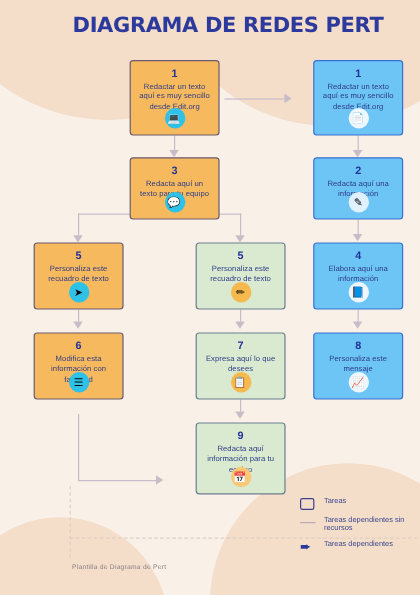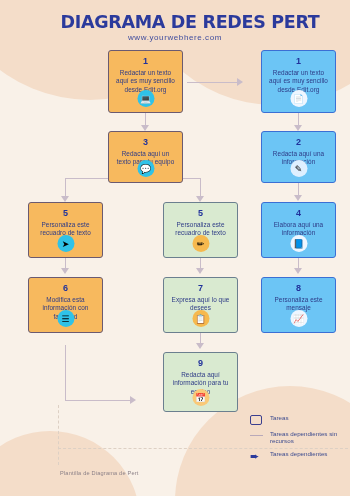--- a/index.html
+++ b/index.html
@@ -151,21 +151,20 @@
 <body>
 
 <div id="page">
 
   <div class="blob-a"></div>
   <div class="blob-b"></div>
   <div class="blob-c"></div>
   <div class="blob-d"></div>
 
   <div class="title">DIAGRAMA DE REDES PERT</div>
-  <div class="subtitle">www.yourwebhere.com</div>
 
   <div class="canvas">
 
     <div class="stem-h" style="left:187px; top:82px; width:50px;"></div>
     <div class="arrow-r" style="left:237px; top:77.5px;"></div>
 
     <div class="stem-v" style="left:145px; top:113px; height:12px;"></div>
     <div class="arrow-d" style="left:140.5px; top:125px;"></div>
 
     <div class="stem-v" style="left:298px; top:113px; height:12px;"></div>

